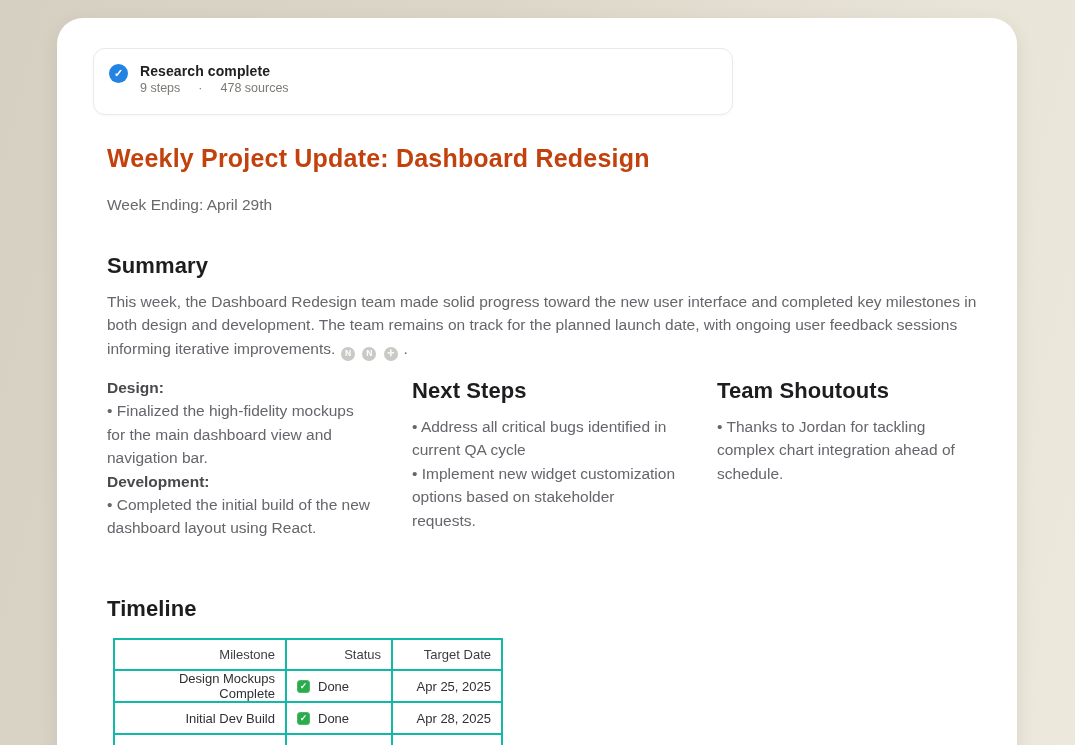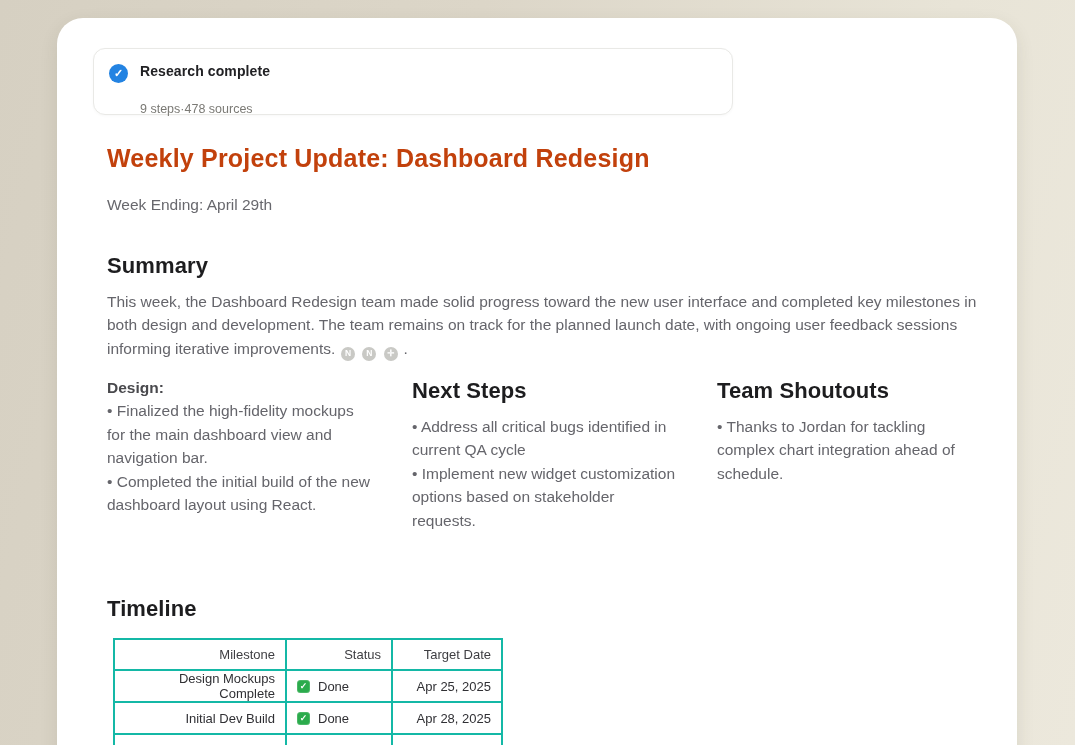--- a/index.html
+++ b/index.html
@@ -21,21 +21,21 @@
     border:1px solid #e9e9e6; border-radius:12px; background:#fff;
     box-shadow:0 1px 3px rgba(0,0,0,0.03);
     display:flex; gap:12px; padding:14px 16px 0 15px; cursor:pointer;
   }
   .check-circle {
     width:19px; height:19px; border-radius:50%; background:#2383e2;
     color:#fff; font-size:11px; line-height:1; flex:none; margin-top:1px;
     display:flex; align-items:center; justify-content:center; font-weight:700;
   }
   .rc-title { font-size:14px; font-weight:700; color:#212124; letter-spacing:.1px; }
-  .rc-meta { margin-top:23px; font-size:12.5px; color:#7b7a75; display:flex; gap:0; align-items:center; }
+  .rc-meta { margin-top:2px; font-size:12.5px; color:#7b7a75; display:flex; gap:18px; align-items:center; }
 
   
   .doc-title {
     position:absolute; left:50px; top:124px; width:870px;
     font-size:25px; line-height:32px; font-weight:700; color:#c2410c; letter-spacing:.2px;
   }
   .doc-meta {
     position:absolute; left:50px; top:175px; width:870px;
     font-size:15.5px; line-height:23.5px; color:#68686d;
   }
@@ -116,20 +116,21 @@
     <span class="cite">
         <span>✛</span>
       </span>
     <span>.</span>
   </div>
 
   <div class="cols">
     <div>
       <div class="block label">Design:</div>
       <div class="block">• Finalized the high-fidelity mockups for the main dashboard view and navigation bar.</div>
+      <div class="block label">Development:</div>
       <div class="block">• Completed the initial build of the new dashboard layout using React.</div>
     </div>
     <div>
       <div class="h2">Next Steps</div>
       <div class="block">• Address all critical bugs identified in current QA cycle</div>
       <div class="block">• Implement new widget customization options based on stakeholder requests.</div>
     </div>
     <div>
       <div class="h2">Team Shoutouts</div>
       <div class="block">• Thanks to Jordan for tackling complex chart integration ahead of schedule.</div>

